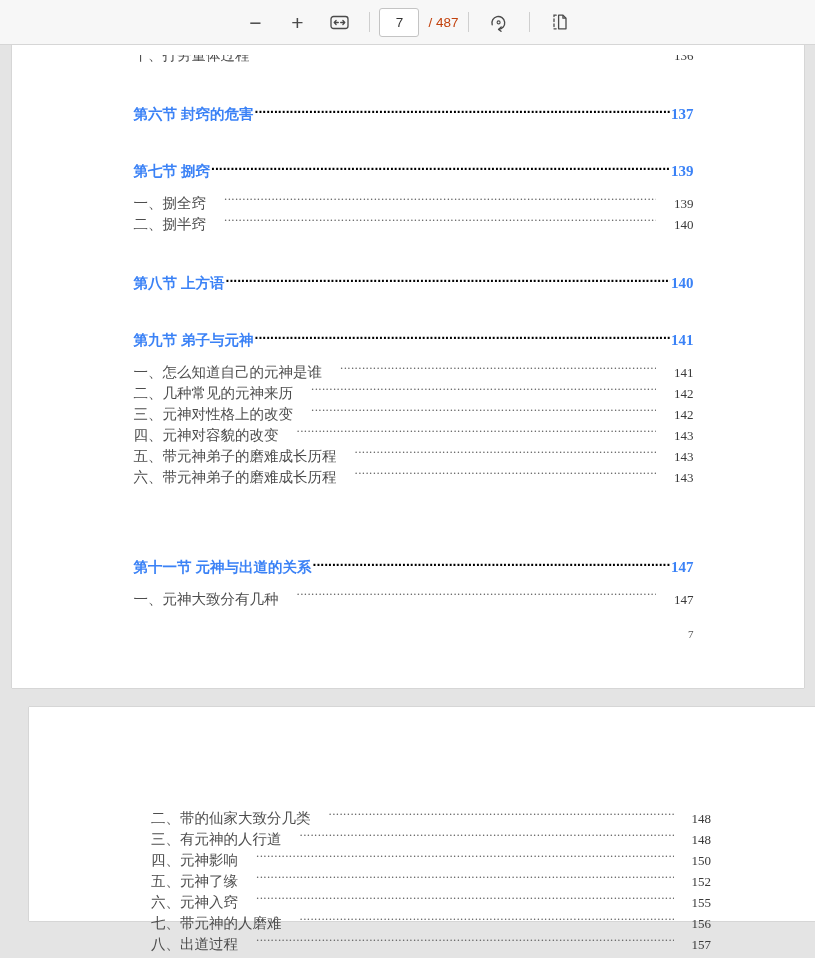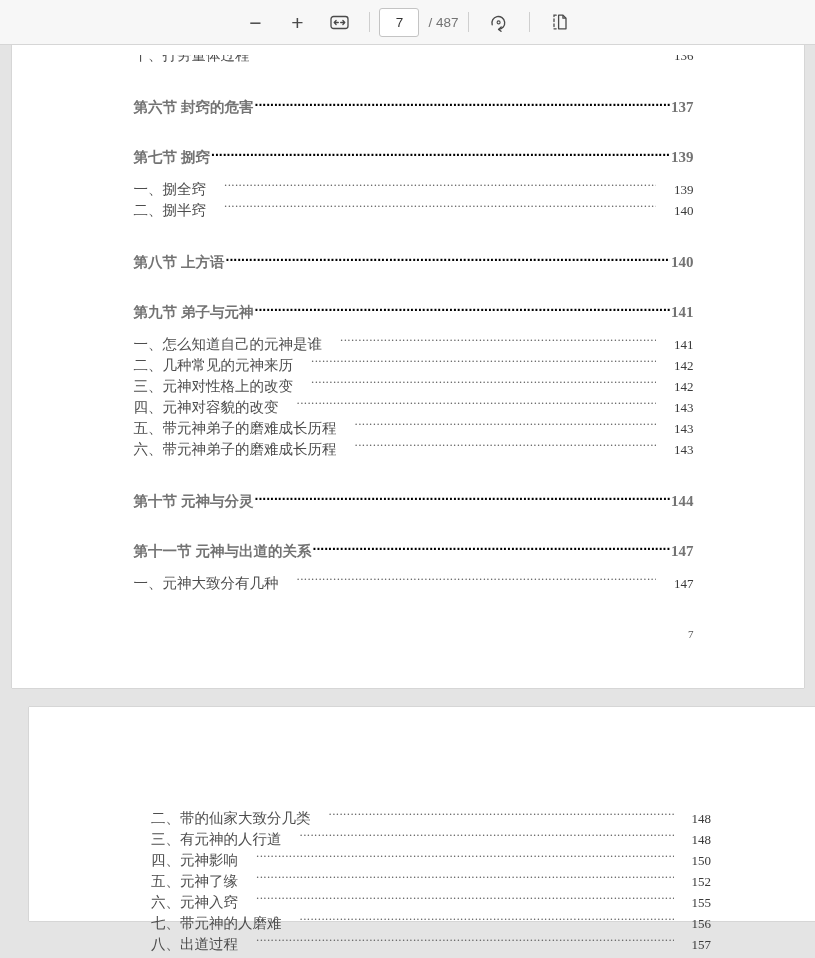--- a/index.html
+++ b/index.html
@@ -44,21 +44,21 @@
     border-radius: 3px;
     background: #fff;
     text-align: center;
     font-size: 13.5px;
     color: #333;
     font-family: "Liberation Sans", sans-serif;
     outline: none;
   }
   #page-total {
     font-size: 13.5px;
-    color: #737373;
+    color: #c2410c;
     margin-left: 9px;
     white-space: nowrap;
   }
   .zoom-minus, .zoom-plus { font-size: 21px; font-weight: 300; }
 
   
   #viewer {
     position: relative;
     height: 913px;
     background: #e4e4e4;
@@ -107,22 +107,23 @@
     bottom: 0.18em;
     overflow: hidden;
   }
   .toc-num { flex: 0 0 auto; text-align: right; }
 
   
   .sec {
     font-family: "Liberation Sans", "DejaVu Sans", sans-serif;
     font-weight: bold;
     font-size: 14.5px;
-    color: #737373;
+    color: #3b82f6;
     margin-bottom: 0px;
+    margin-top: 7px;
   }
   .sec .leader::after { font-size: 14px; letter-spacing: 0px; color:#000; }
   .sec .toc-num { font-family: "Liberation Serif", serif; font-weight: bold; font-size: 15px; }
 
   
   .sub {
     font-family: "Liberation Serif", "DejaVu Serif", serif;
     font-size: 14.5px;
     color: #4d4d4d;
     line-height: 21px;
@@ -297,25 +298,20 @@
         <span class="toc-num">143</span>
       </div>
       <div class="toc-row sub">
         <span class="toc-label">六、带元神弟子的磨难成长历程</span>
         <span class="leader"></span>
         <span class="toc-num">143</span>
       </div>
 
       <div class="gap-lg"></div>
 
-      <div class="toc-row sec">
-        <span class="toc-label">第十节  元神与分灵</span>
-        <span class="leader"></span>
-        <span class="toc-num">144</span>
-      </div>
 
       <div class="gap-lg"></div>
 
       <div class="toc-row sec">
         <span class="toc-label">第十一节  元神与出道的关系</span>
         <span class="leader"></span>
         <span class="toc-num">147</span>
       </div>
 
       <div class="gap-sm"></div>

